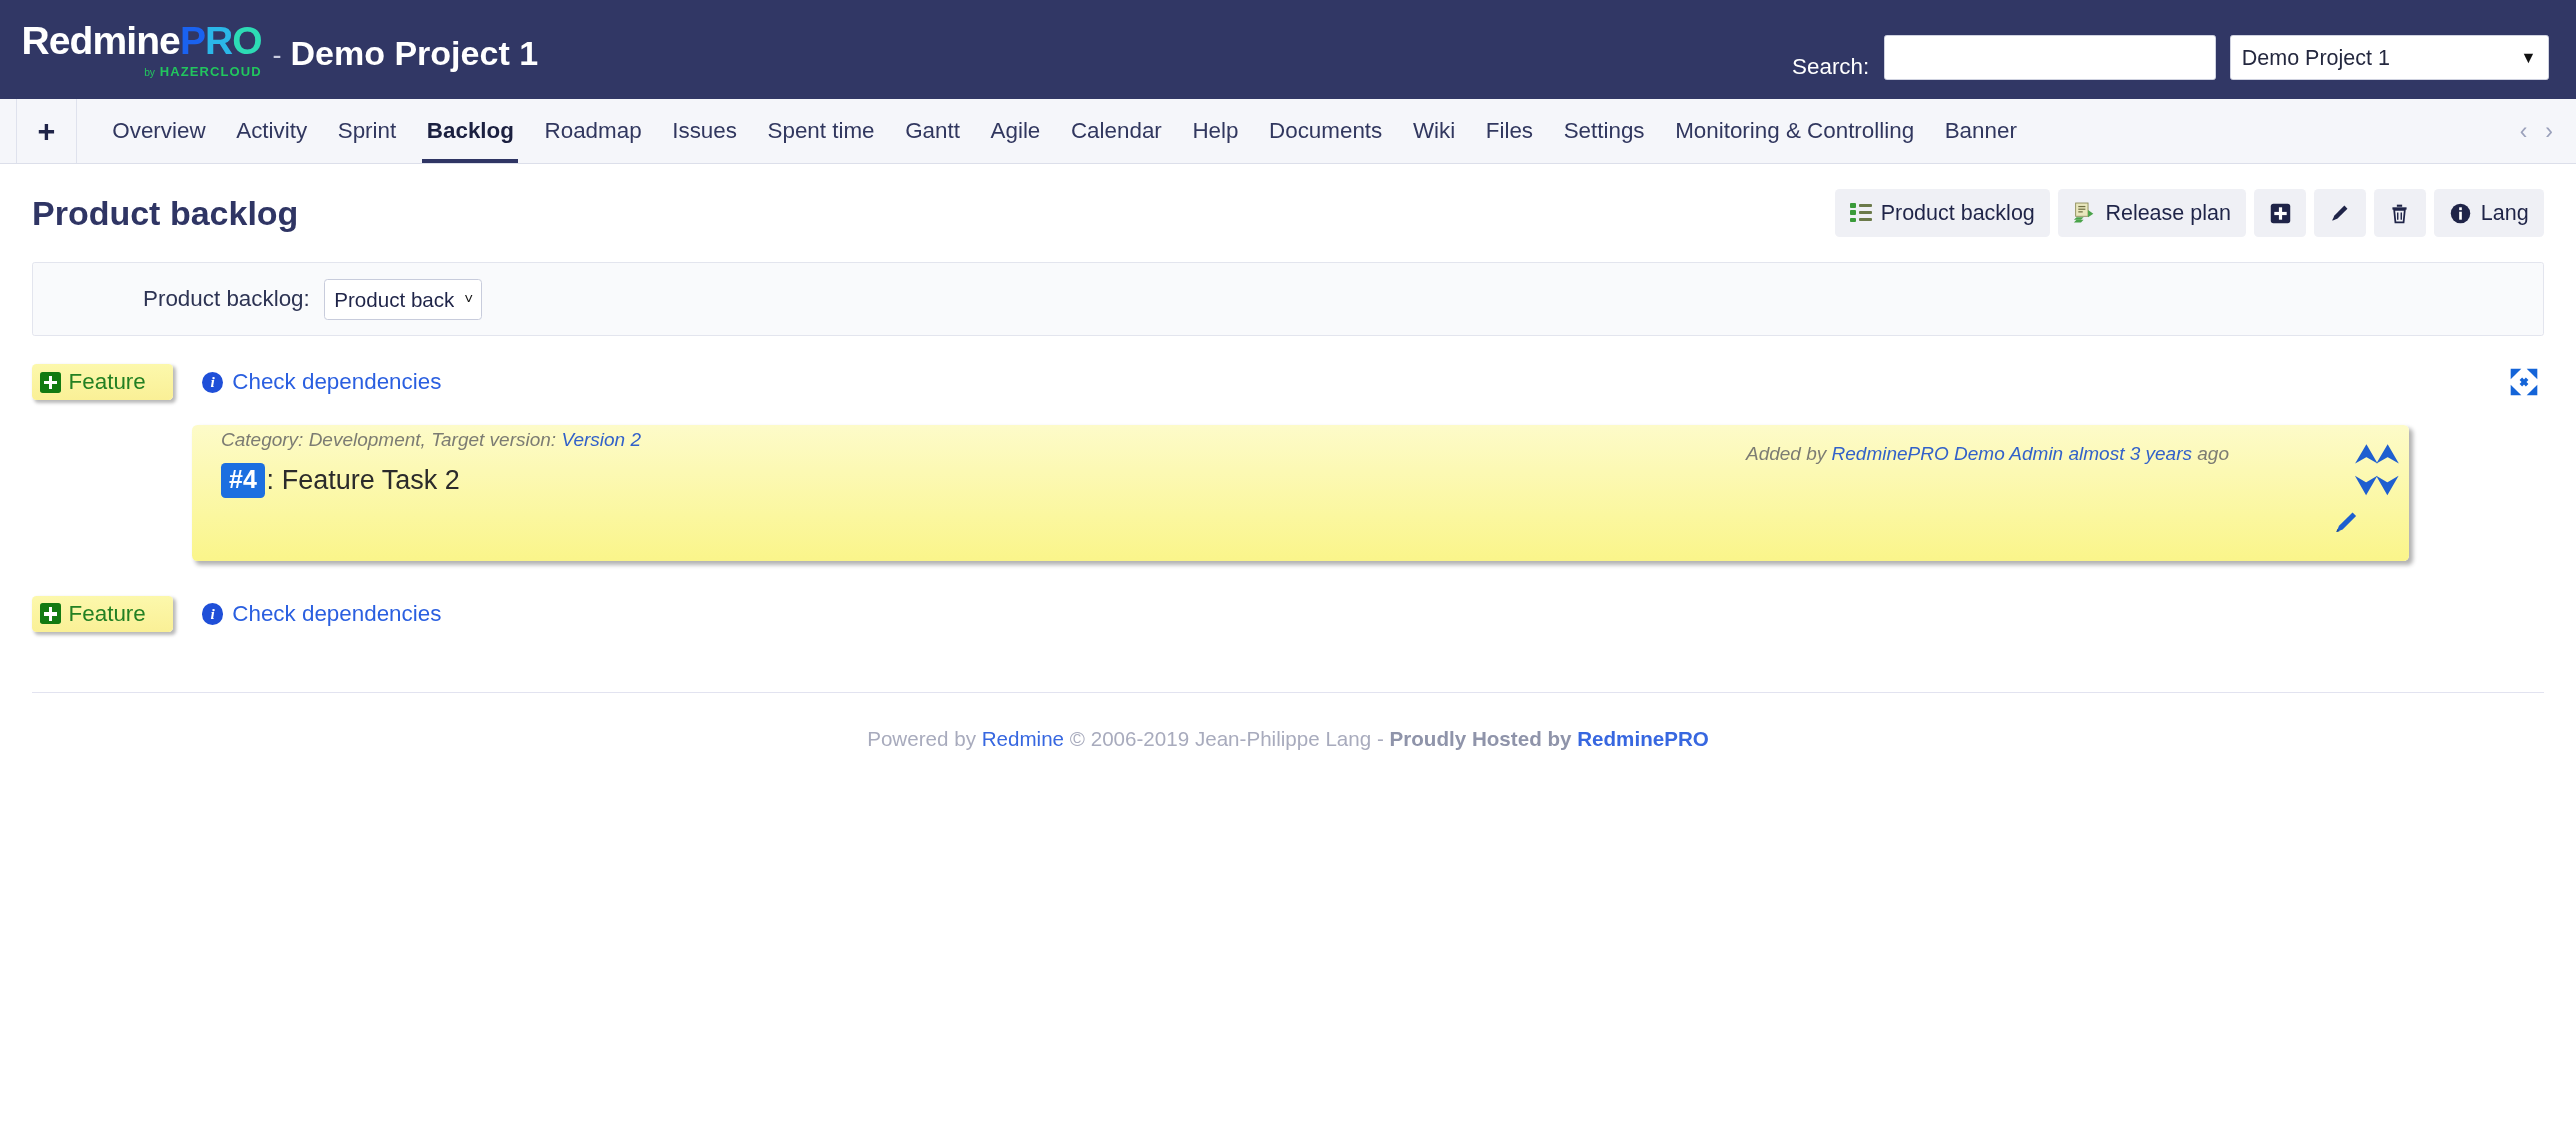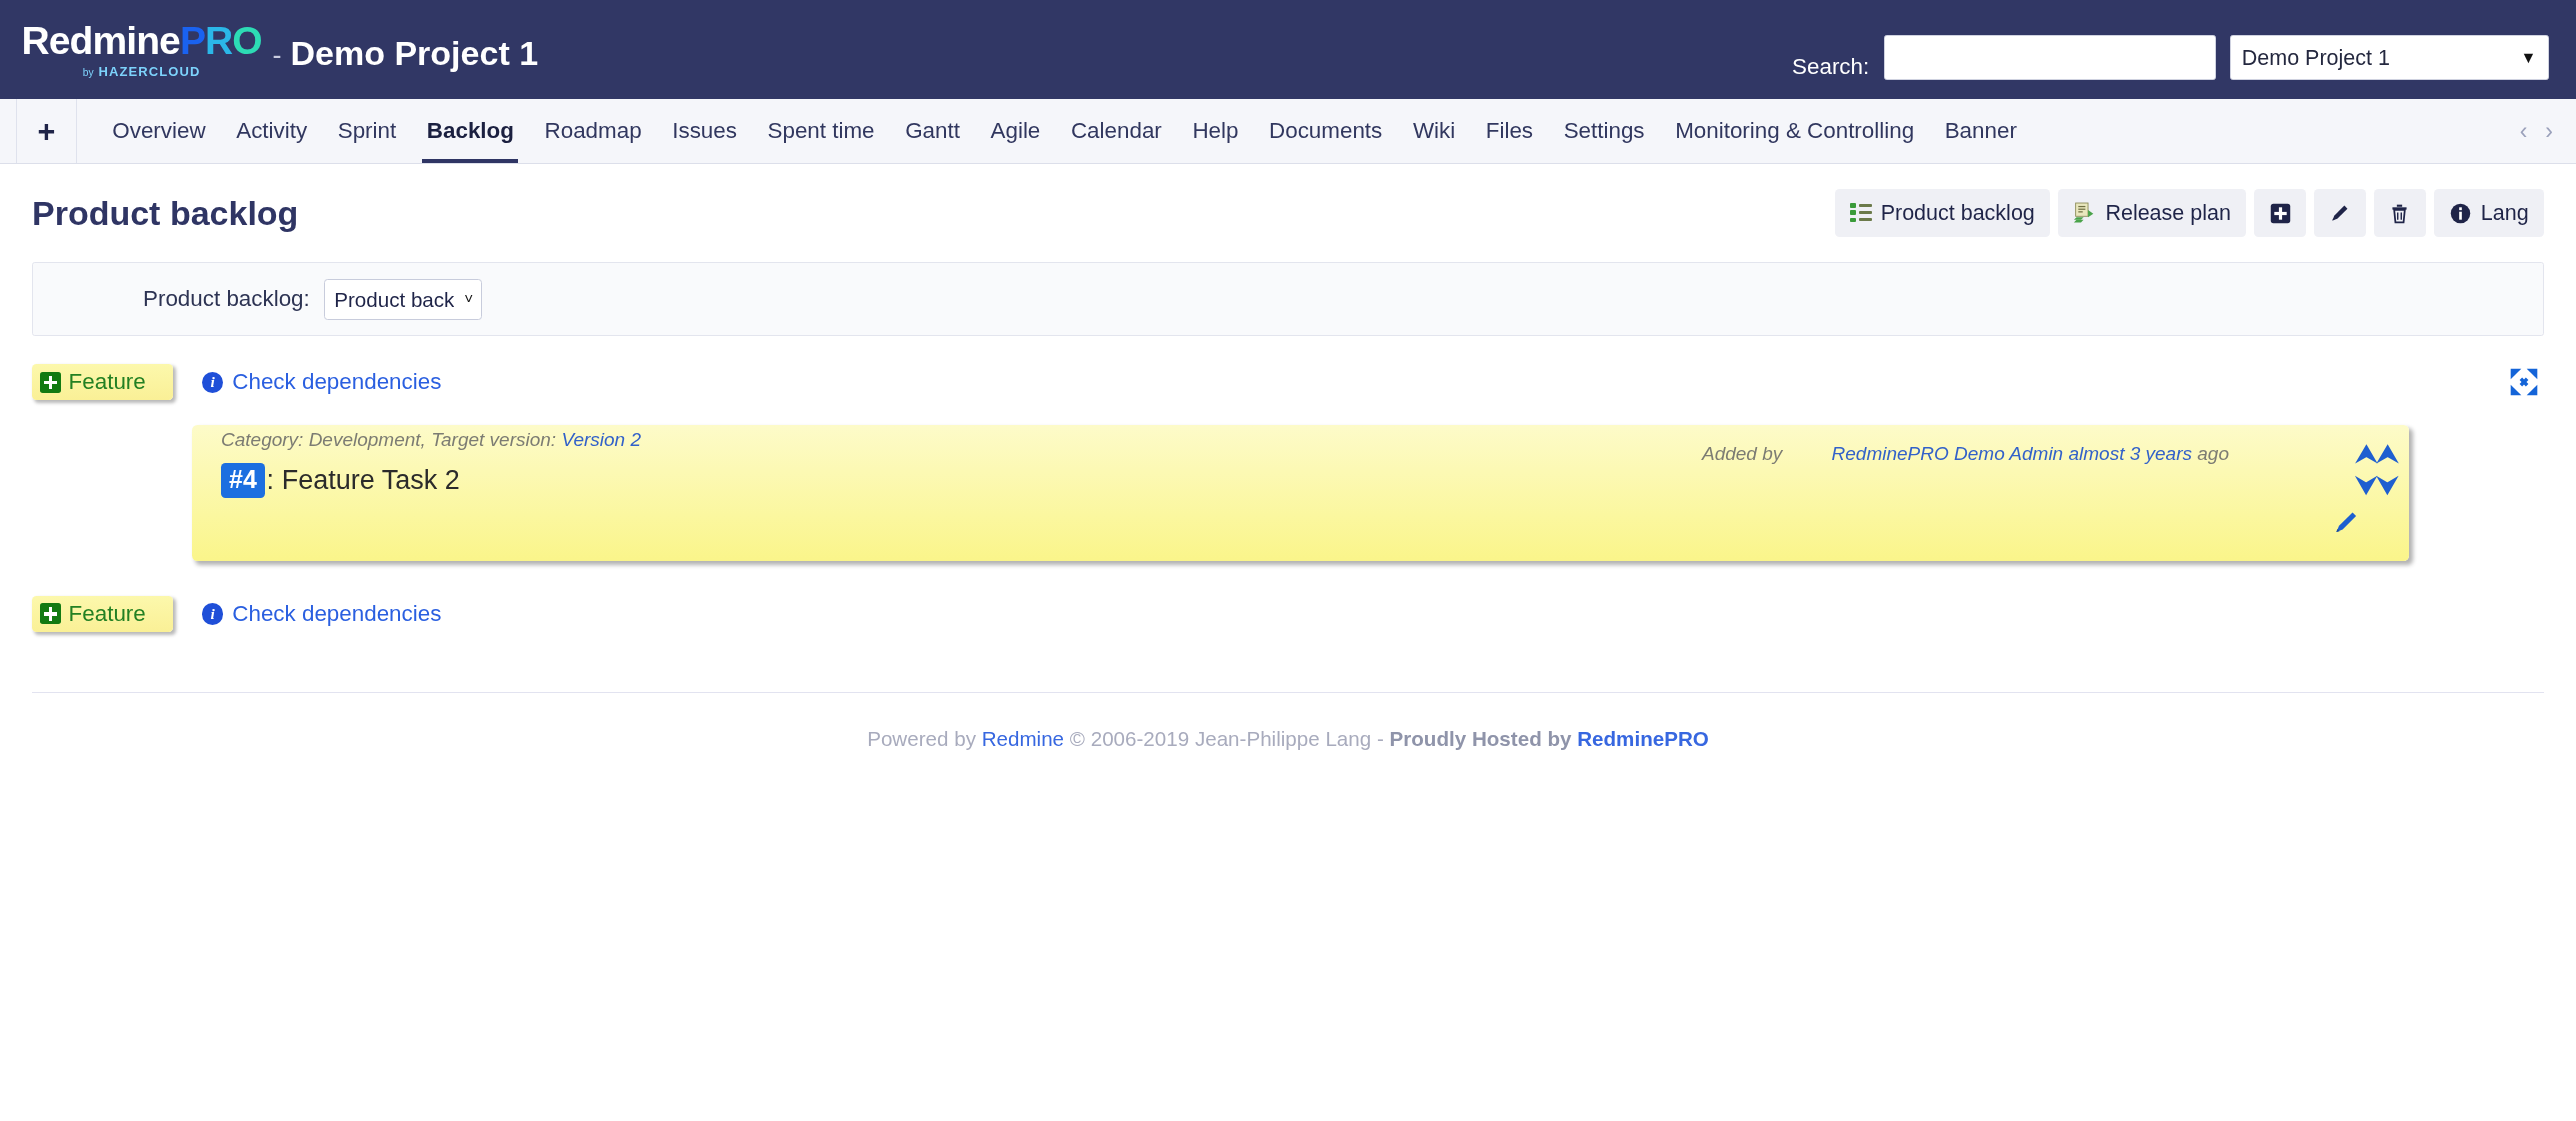--- a/index.html
+++ b/index.html
@@ -24,21 +24,21 @@
   .logo-wrap { display: flex; flex-direction: column; line-height: 1; }
   .logo-main {
     font-size: 39px; font-weight: bold; letter-spacing: -0.9px;
     display: flex; align-items: baseline;
   }
   .logo-red { color: #ffffff; }
   .logo-p { color: #1a62f0; }
   .logo-r { color: #2bb7e8; }
   .logo-o { color: #2ddbb5; }
   .logo-sub {
-    text-align: center; margin-top: 4.5px; color: #7dd3fc;
+    text-align: right; margin-top: 4.5px; color: #22c55e;
     font-size: 13px; letter-spacing: 1.1px;
   }
   .logo-sub .by { font-size: 10.3px; font-weight: normal; letter-spacing: 0; }
   .logo-sub .hz { font-weight: bold; }
   .brand-dash { color: #c9cce0; font-size: 27px; margin: 0 9px 7.2px 10.8px; }
   #project-title {
     color: #ffffff; font-size: 34px; font-weight: bold;
     margin-bottom: 5.4px; white-space: nowrap;
   }
 
@@ -192,21 +192,21 @@
     height: 136px;
   }
   .card-meta-left {
     font-size: 19px; font-style: italic; color: #7c7c73;
   }
   .card-meta-left a { color: #3261c9; text-decoration: none; }
   .card-meta-right {
     position: absolute; right: 180px; top: 18px;
     font-size: 19px; font-style: italic; color: #7c7c73;
   }
-  .card-meta-right a { color: #3261c9; text-decoration: none; margin-left: 44px; }
+  .card-meta-right a { color: #3261c9; text-decoration: none; }
   .card-title {
     margin-top: 12.6px; font-size: 27px; color: #2b2b2b;
     display: flex; align-items: center;
   }
   .issue-id {
     background: #1c6fe0; color: #ffffff; font-weight: bold;
     border-radius: 4.5px; padding: 1.8px 8px 3.6px; font-size: 25px;
     margin-right: 1.8px;
   }
   .card-actions {

